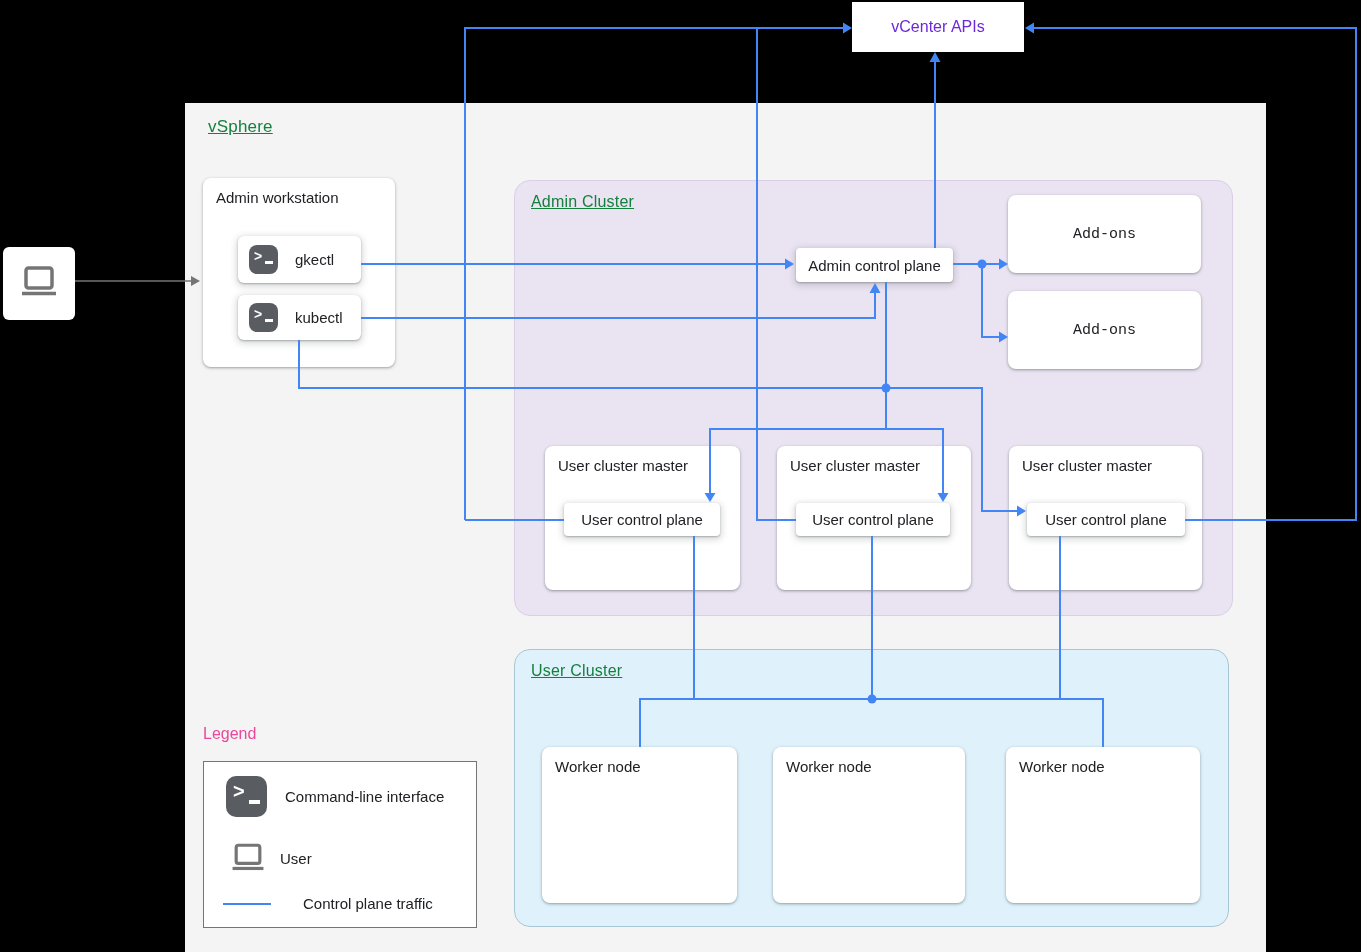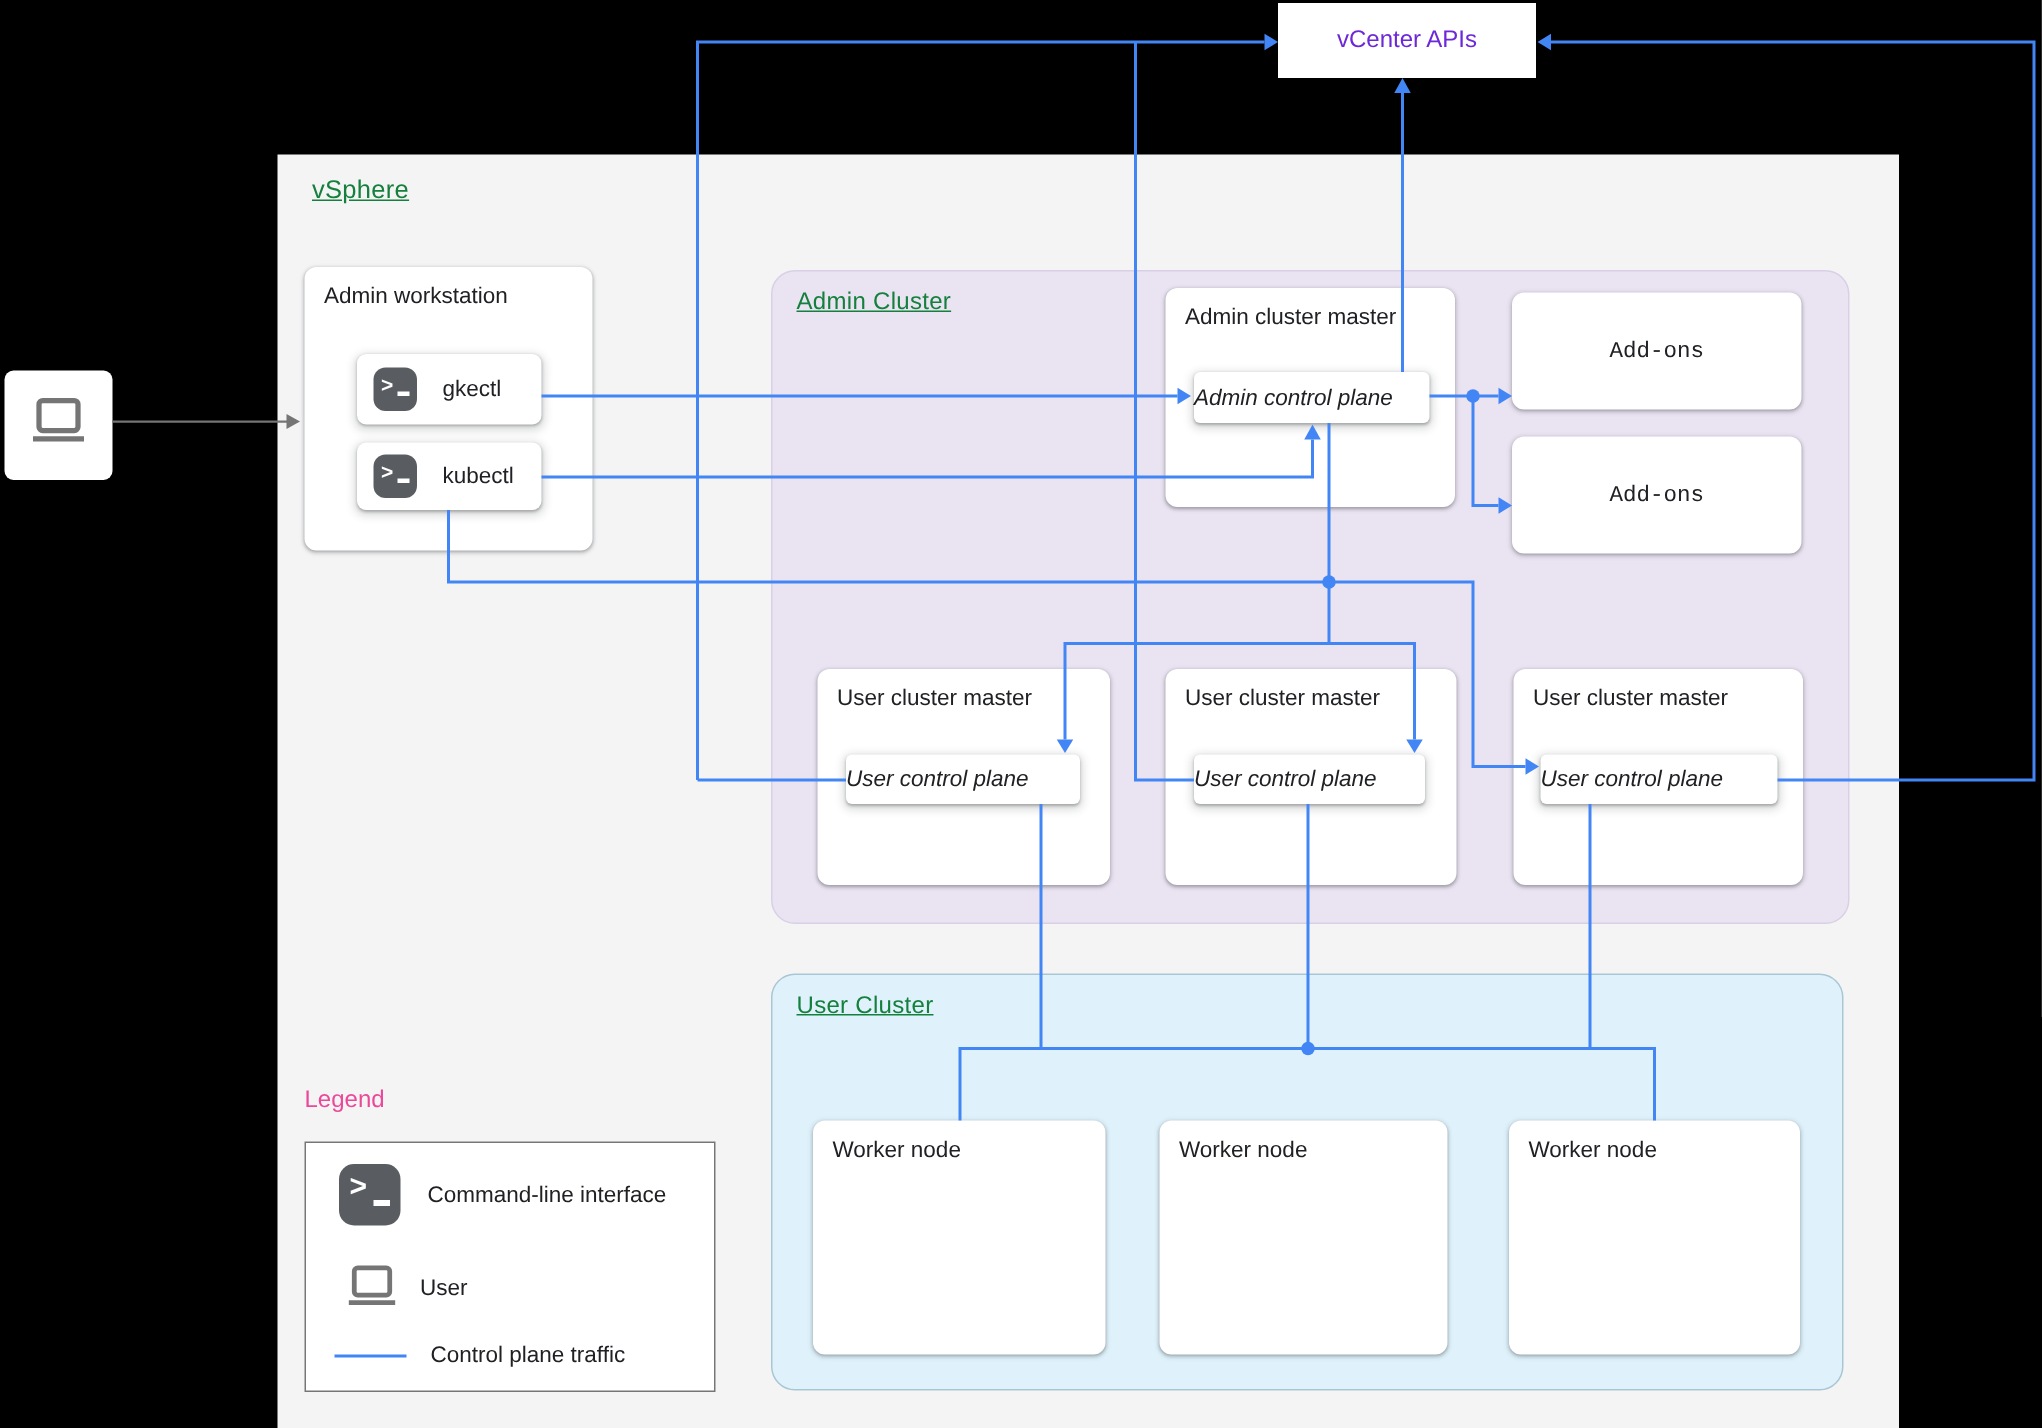--- a/index.html
+++ b/index.html
@@ -9,22 +9,22 @@
   .vsphere{left:185px;top:103px;width:1081px;height:849px;background:#f4f4f5;}
   .zone-label{position:absolute;font-size:17px;color:#15803d;letter-spacing:.2px;text-decoration:underline;}
   .admin-cluster{left:514px;top:180px;width:719px;height:436px;background:#eae3f2;
                  border:1px solid #d9d0e6;border-radius:16px;box-sizing:border-box;}
   .user-cluster{left:514px;top:649px;width:715px;height:278px;background:#dff2fb;
                 border:1px solid #a9c6d4;border-radius:16px;box-sizing:border-box;}
   .card{position:absolute;background:#fff;border-radius:8px;
         box-shadow:0 1px 2px rgba(60,64,67,.3),0 1px 3px 1px rgba(60,64,67,.15);}
   .card-title{position:absolute;left:13px;top:11px;font-size:15px;color:#202124;white-space:nowrap;}
   .chip{position:absolute;background:#fff;border-radius:4px;display:flex;align-items:center;
-        justify-content:flex-start;font-size:15px;color:#202124;
-        box-shadow:0 1px 2px rgba(60,64,67,.35),0 2px 6px 2px rgba(60,64,67,.18);font-style:italic;}
+        justify-content:center;font-size:15px;color:#202124;
+        box-shadow:0 1px 2px rgba(60,64,67,.35),0 2px 6px 2px rgba(60,64,67,.18);}
   .center-label{position:absolute;inset:0;display:flex;align-items:center;justify-content:center;
         font-size:15px;color:#202124;font-family:Liberation Mono, monospace;}
   .tool{position:absolute;background:#fff;border-radius:6px;display:flex;align-items:center;
         padding-left:11px;box-sizing:border-box;gap:17px;font-size:15px;color:#202124;
         box-shadow:0 1px 2px rgba(60,64,67,.35),0 2px 6px 2px rgba(60,64,67,.18);}
   .term-icon{position:relative;width:29px;height:29px;background:#595d62;border-radius:8px;flex:0 0 29px;}
   .term-icon .gt{position:absolute;left:5px;top:3px;color:#fff;font-weight:bold;font-size:14px;}
   .term-icon .bar{position:absolute;right:5px;top:16px;width:8px;height:2.5px;background:#fff;}
   .term-icon.big{width:41px;height:41px;border-radius:10px;flex:0 0 41px;}
   .term-icon.big .gt{left:7px;top:4px;font-size:20px;}
@@ -77,23 +77,20 @@
         <span class="gt">&gt;</span>
           <span class="bar"></span>
         </span>
       <span>kubectl</span>
     </div>
   </div>
 
   <div class="zone admin-cluster lift"></div>
   <span class="zone-label lift" style="left:531px;top:193px;font-size:16px;">Admin Cluster</span>
 
-  <div class="card lift2" style="left:777px;top:192px;width:193px;height:146px;">
-    <span class="card-title">Admin cluster master</span>
-  </div>
   <div class="chip lift2" style="left:796px;top:248px;width:157px;height:34px;">
     <span>Admin control plane</span>
   </div>
 
   <div class="card lift2" style="left:1008px;top:195px;width:193px;height:78px;">
     <span class="center-label">Add-ons</span>
   </div>
   <div class="card lift2" style="left:1008px;top:291px;width:193px;height:78px;">
     <span class="center-label">Add-ons</span>
   </div>
@@ -143,21 +140,21 @@
     </div>
     <div class="legend-row" style="left:24px;top:78px;gap:12px;">
       <span style="display:flex;">
         <svg width="40" height="36" viewBox="0 0 44 38">
           <rect x="9" y="5" width="26" height="20" rx="2.5" fill="none" stroke="#757575" stroke-width="3.5"></rect>
           <path d="M5 30.5 H39" stroke="#757575" stroke-width="3.5"></path>
         </svg>
       </span>
       <span class="legend-label">User</span>
     </div>
-    <div class="legend-row" style="left:19px;top:133px;gap:16px;">
+    <div class="legend-row" style="left:19px;top:133px;gap:32px;">
       <span class="line-sample"></span>
       <span class="legend-label">Control plane traffic</span>
     </div>
   </div>
 
   <svg class="wires" width="1361" height="952" viewBox="0 0 1361 952">
     <g stroke="#4285f4" stroke-width="2" fill="none">
 
       <path d="M465 520 V28 H843"></path>
       <path d="M465 520 H564"></path>

